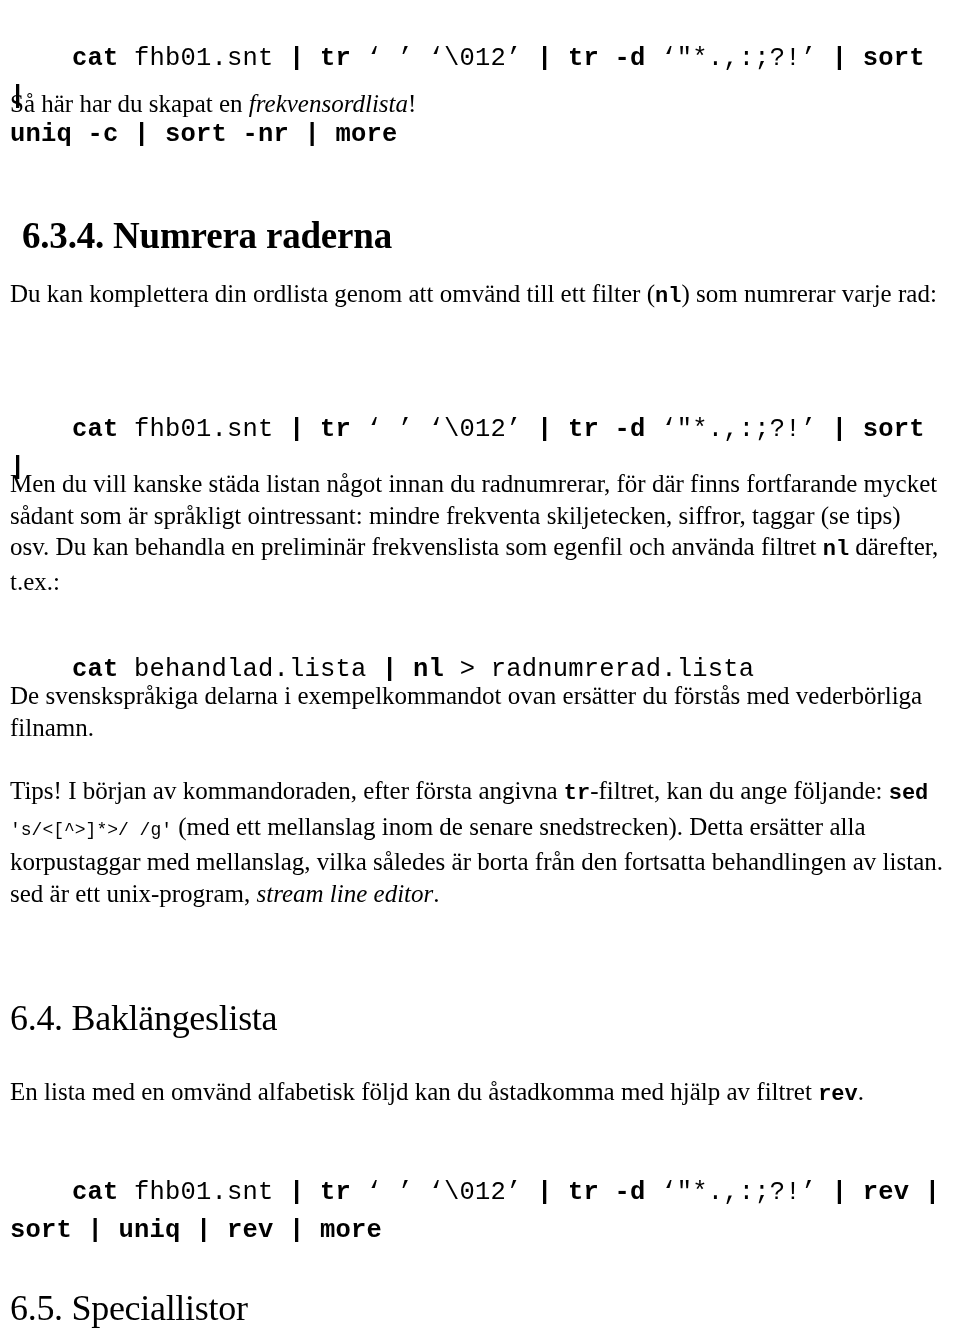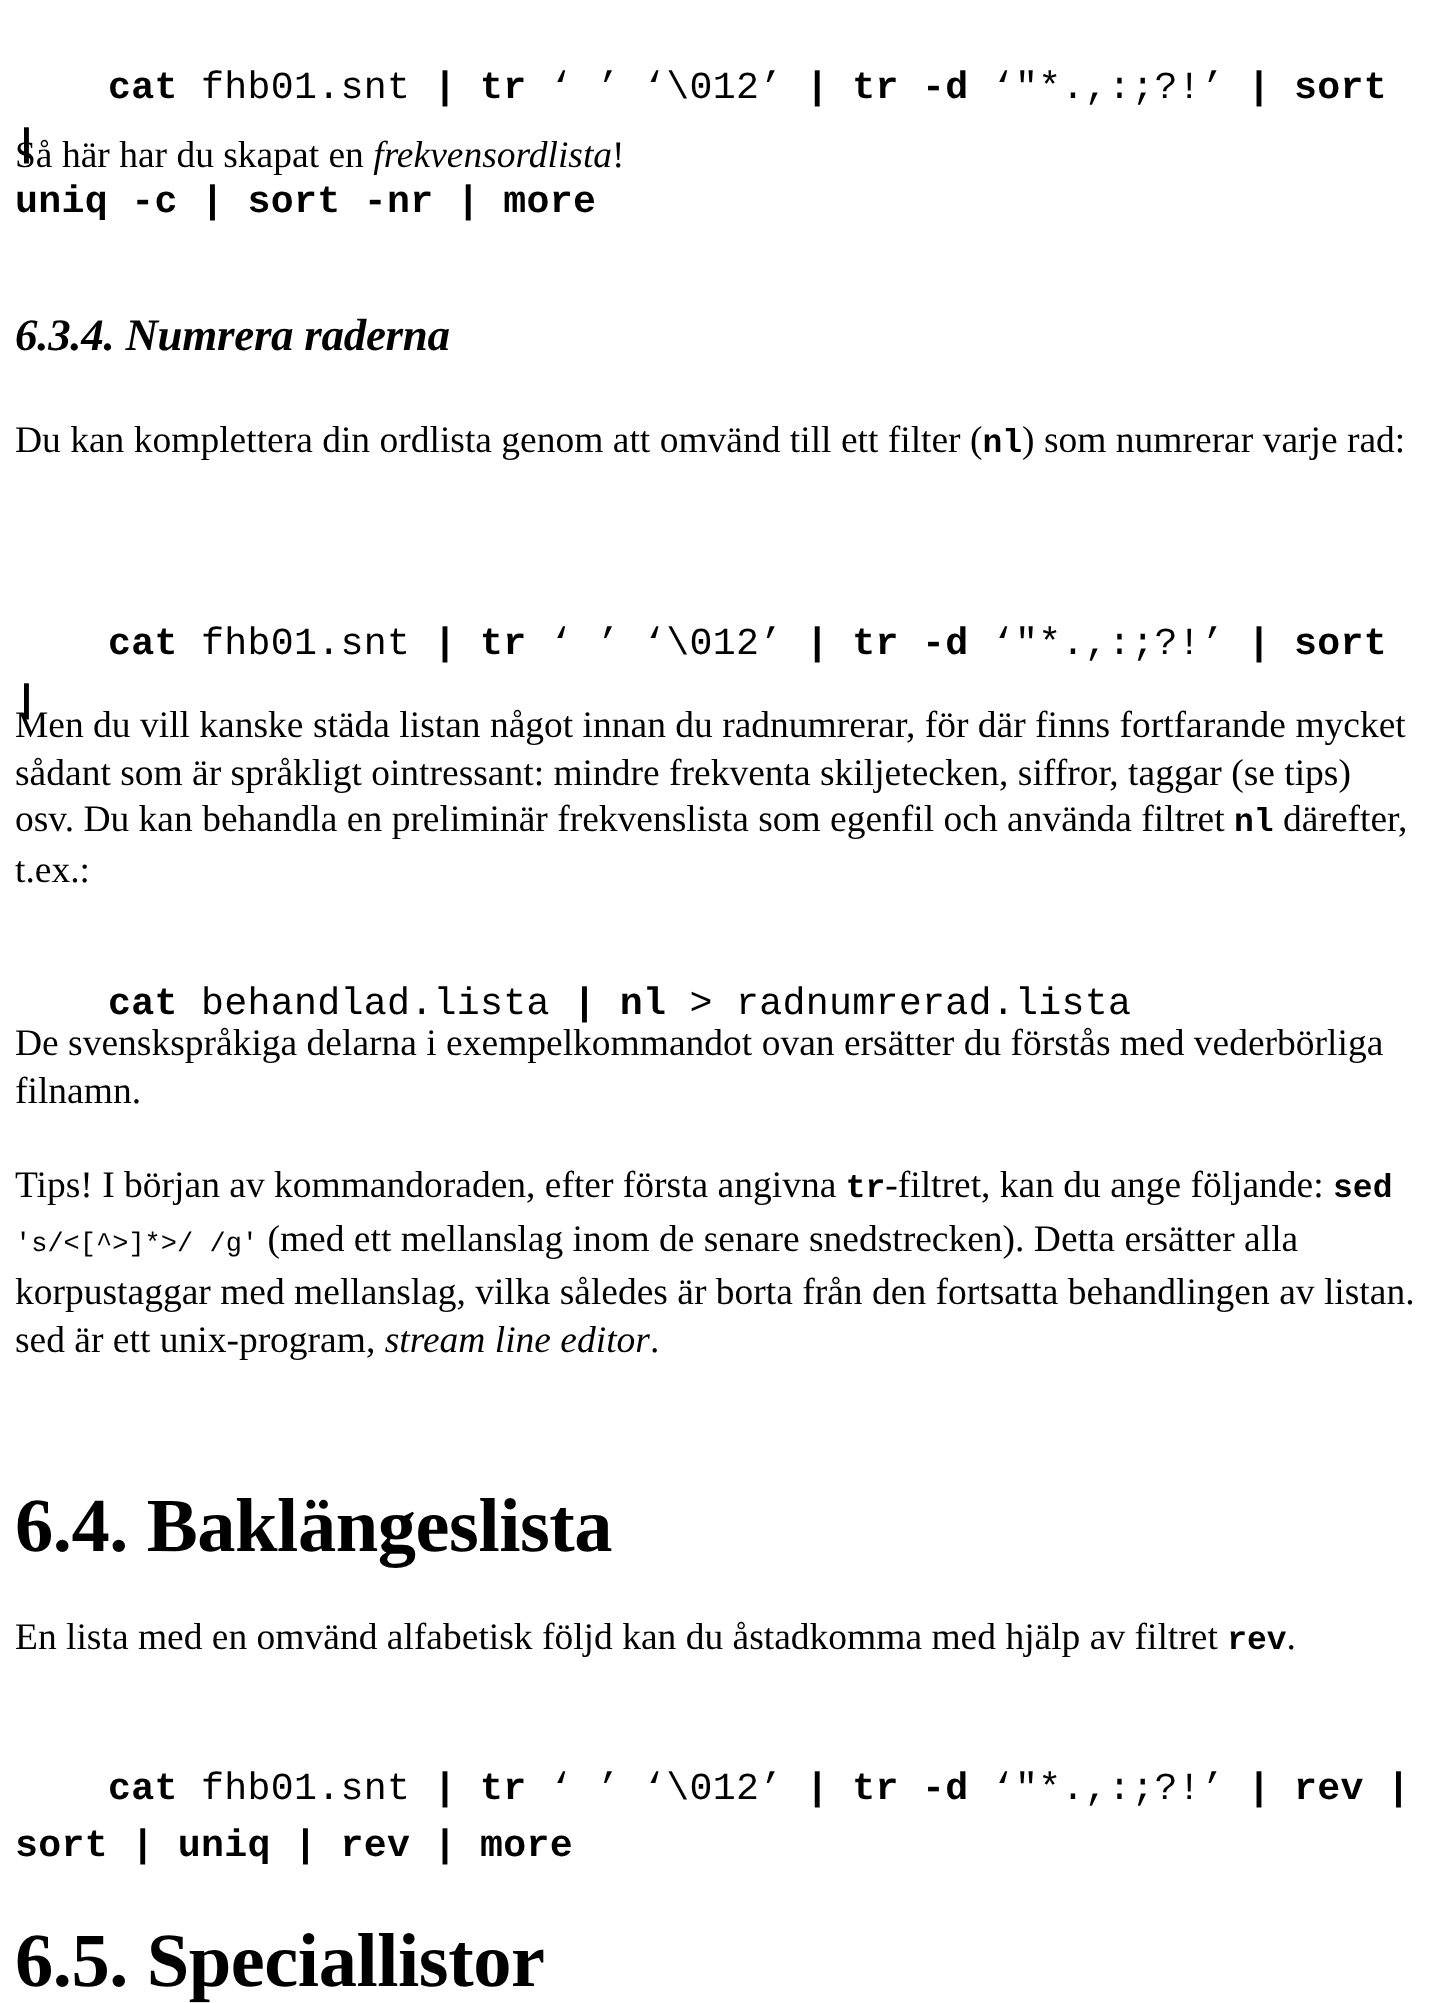--- a/index.html
+++ b/index.html
@@ -50,30 +50,29 @@
     letter-spacing: 0;
   }
   .para .mono-reg {
     font-family: "Liberation Mono", monospace;
     font-size: 18px;
     font-weight: normal;
   }
 
   
   .h-sub {
-    font-size: 30px;
+    font-size: 37px;
     font-weight: bold;
-    font-style: italic;
     line-height: 34px;
-    margin: 0;
+    margin: 12px;
     letter-spacing: -0.2px;
   }
   .h-main {
-    font-size: 51px;
-    font-weight: bold;
+    font-size: 36px;
+    font-weight: normal;
     line-height: 46px;
     margin: 0;
     letter-spacing: -0.3px;
   }
 
   
   .blk { position: absolute; left: 10px; right: 14px; }
 </style>
 </head>
 <body>

